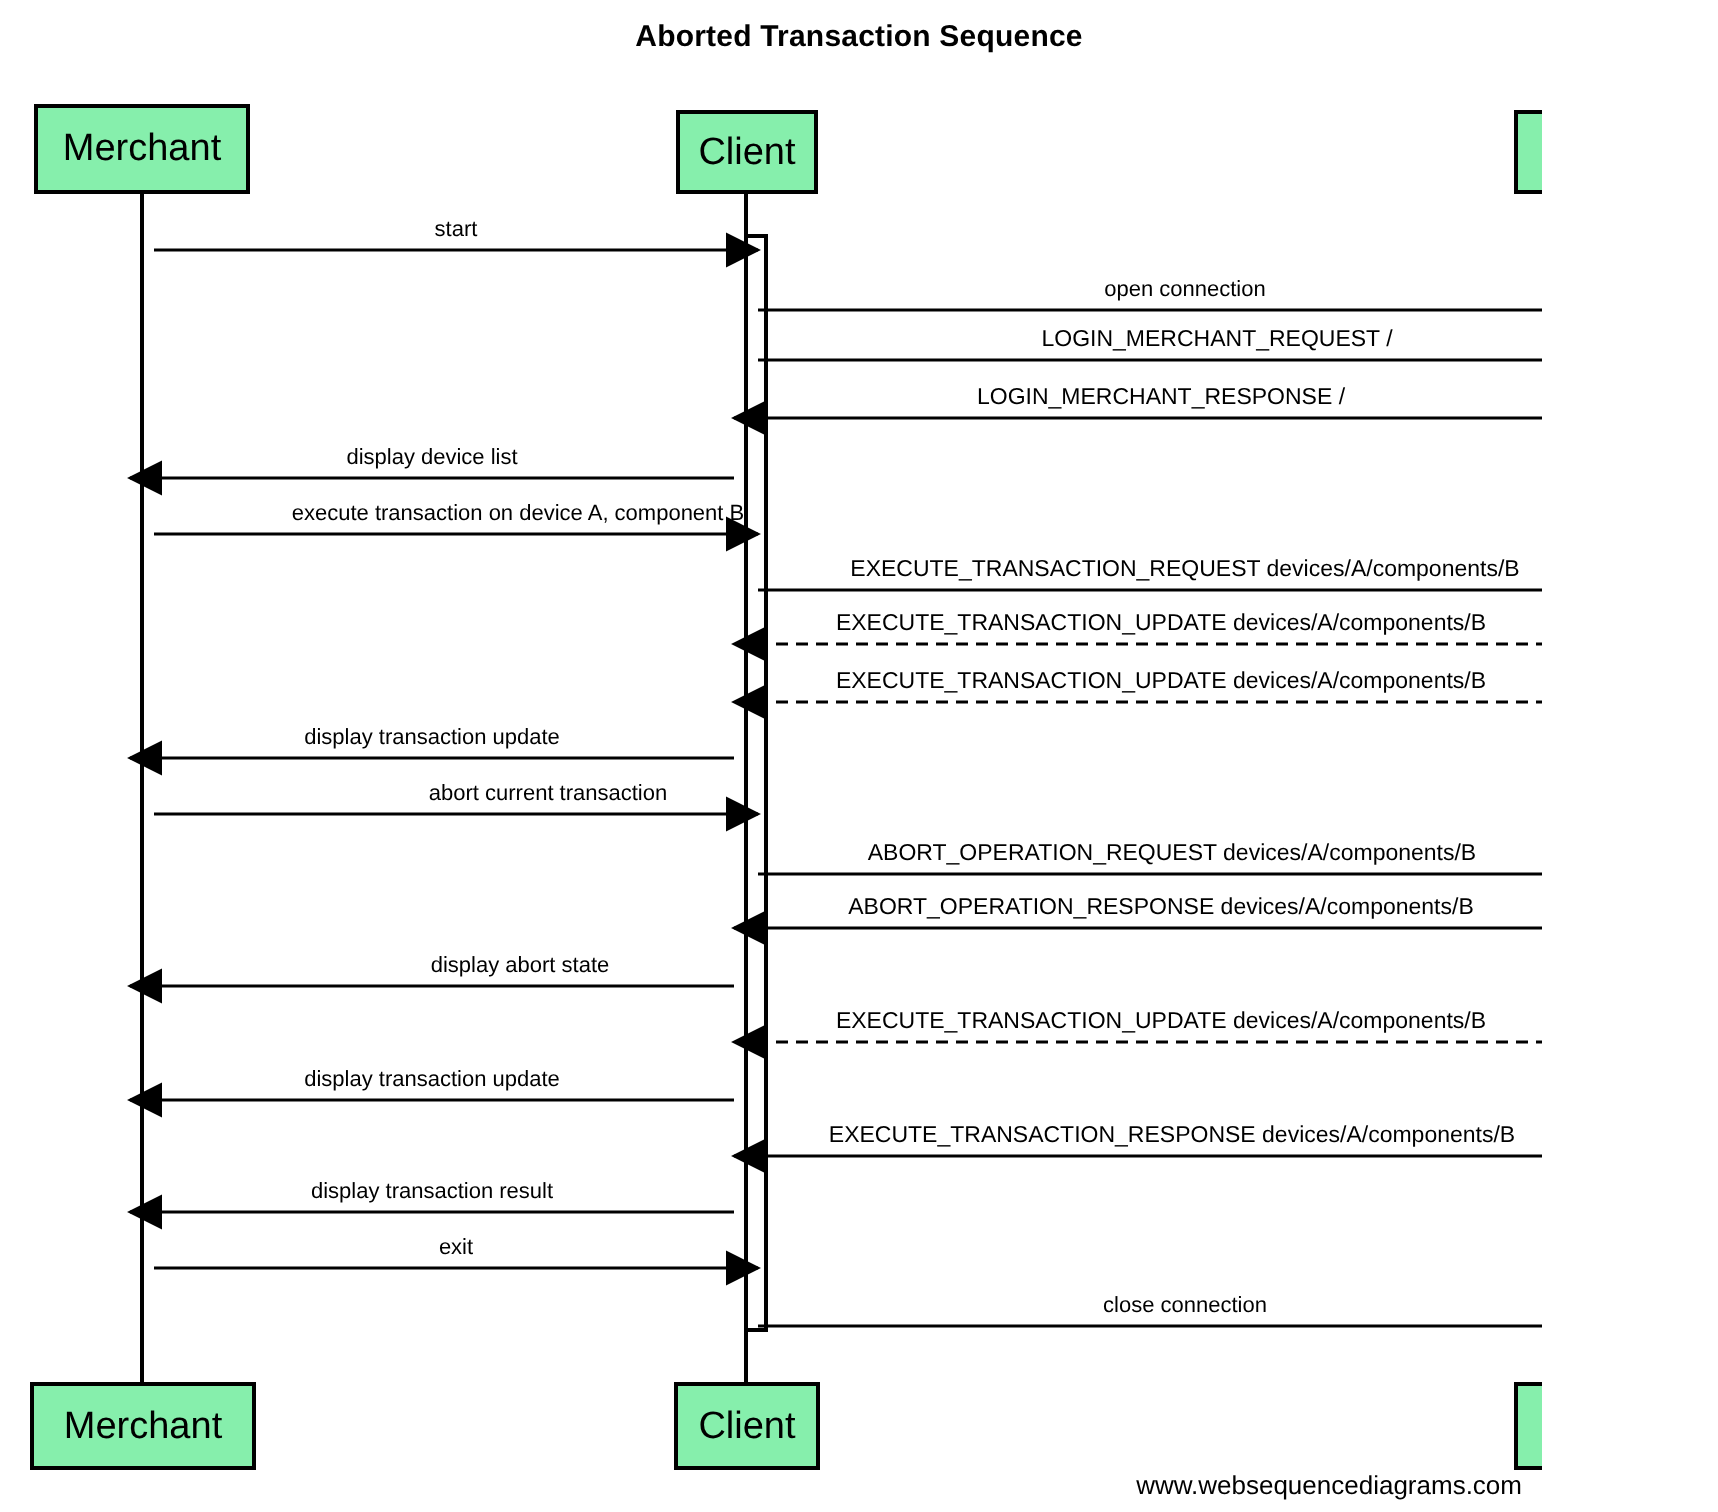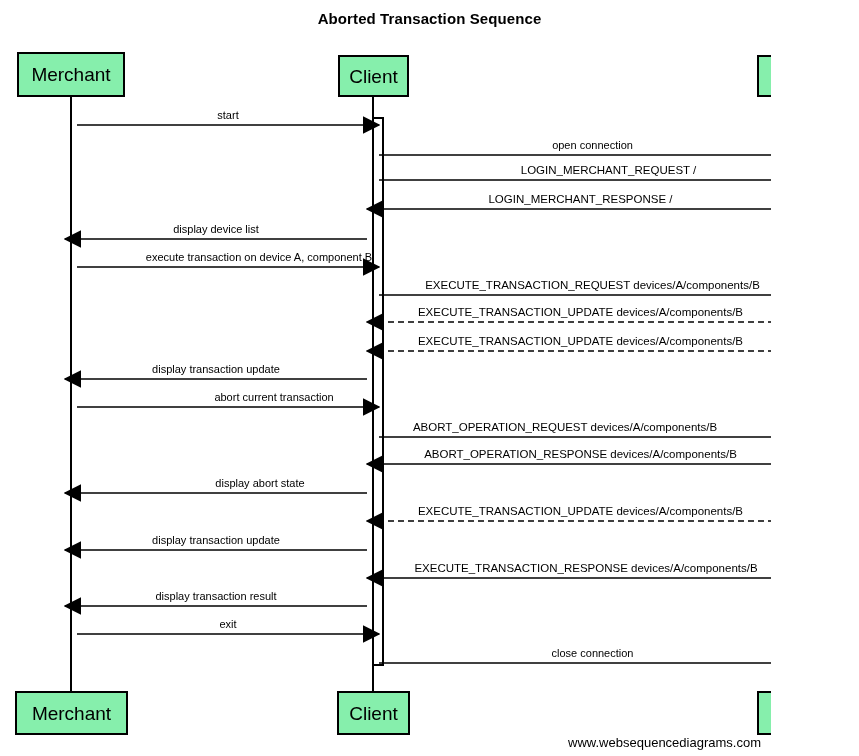--- a/index.html
+++ b/index.html
@@ -137,21 +137,21 @@
       <div class="msg-label center" style="left: 592.5px; top: 140px;">open connection</div>
       <div class="msg-label center big" style="left: 592.5px; top: 165px; padding-left: 32px;">LOGIN_MERCHANT_REQUEST /</div>
       <div class="msg-label center big" style="left: 580.5px; top: 194px;">LOGIN_MERCHANT_RESPONSE /</div>
       <div class="msg-label center" style="left: 216px; top: 224px;">display device list</div>
       <div class="msg-label center" style="left: 228px; top: 252px; margin-left: 31px;">execute transaction on device A, component B</div>
       <div class="msg-label center big" style="left: 592.5px; top: 280px;">EXECUTE_TRANSACTION_REQUEST devices/A/components/B</div>
       <div class="msg-label center big" style="left: 580.5px; top: 307px;">EXECUTE_TRANSACTION_UPDATE devices/A/components/B</div>
       <div class="msg-label center big" style="left: 580.5px; top: 336px;">EXECUTE_TRANSACTION_UPDATE devices/A/components/B</div>
       <div class="msg-label center" style="left: 216px; top: 364px;">display transaction update</div>
       <div class="msg-label center" style="left: 228px; top: 392px; margin-left: 46px;">abort current transaction</div>
-      <div class="msg-label center big" style="left: 565px; top: 422px;">ABORT_OPERATION_REQUEST devices/A/components/B</div>
+      <div class="msg-label center big" style="left: 586px; top: 422px;">ABORT_OPERATION_REQUEST devices/A/components/B</div>
       <div class="msg-label center big" style="left: 580.5px; top: 449px;">ABORT_OPERATION_RESPONSE devices/A/components/B</div>
       <div class="msg-label center" style="left: 216px; top: 478px; margin-left: 44px;">display abort state</div>
       <div class="msg-label center big" style="left: 580.5px; top: 506px;">EXECUTE_TRANSACTION_UPDATE devices/A/components/B</div>
       <div class="msg-label center" style="left: 216px; top: 535px;">display transaction update</div>
       <div class="msg-label center big" style="left: 580.5px; top: 563px; padding-left: 11px;">EXECUTE_TRANSACTION_RESPONSE devices/A/components/B</div>
       <div class="msg-label center" style="left: 216px; top: 591px;">display transaction result</div>
       <div class="msg-label center" style="left: 228px; top: 619px;">exit</div>
       <div class="msg-label center" style="left: 592.5px; top: 648px;">close connection</div>
     </div>
 

